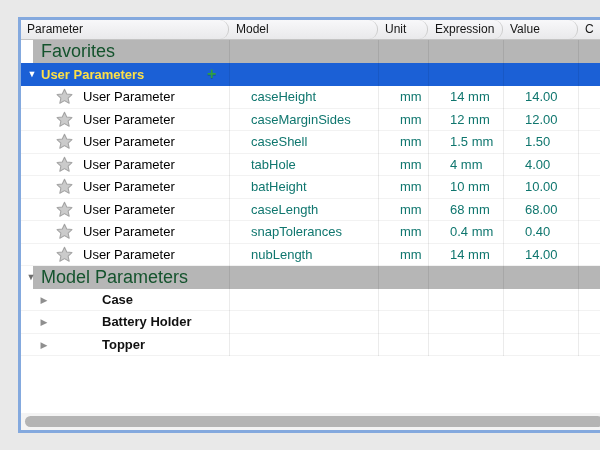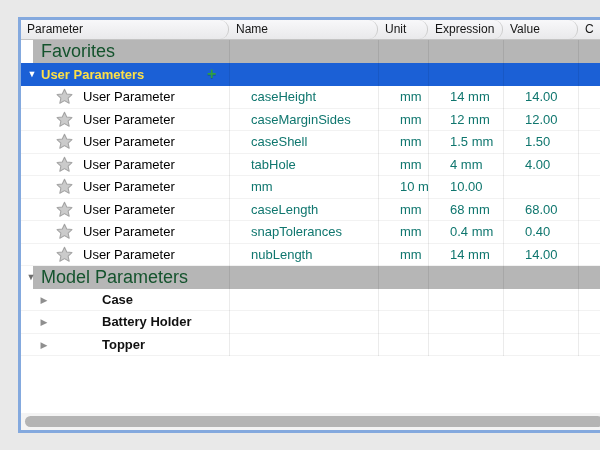--- a/index.html
+++ b/index.html
@@ -128,21 +128,21 @@
   }
 </style>
 </head>
 <body>
 
 <div class="stage">
   <div class="table-wrap">
 
     <div class="header">
       <div class="hcell c0">Parameter</div>
-      <div class="hcell c1">Name</div>
+      <div class="hcell c1">Model</div>
       <div class="hcell c2">Unit</div>
       <div class="hcell c3">Expression</div>
       <div class="hcell c4">Value</div>
       <div class="hcell c5">C</div>
     </div>
 
     <div class="rows">
       <div class="gridlines">
         <i></i>
           <i></i>
@@ -213,20 +213,21 @@
     <div class="cell">4.00</div>
     <div class="cell"></div>
   </div>
         <div class="row param">
     <div class="pcell">
       <svg class="star" viewBox="0 0 16 16">
         <polygon points="8,1.2 10.1,5.7 15,6.2 11.4,9.5 12.4,14.3 8,11.9 3.6,14.3 4.6,9.5 1,6.2 5.9,5.7" fill="#cbcbcb" stroke="#a3a3a3" stroke-width="1" stroke-linejoin="round"></polygon>
       </svg>
       <span class="ptype">User Parameter</span>
     </div>
+    <div class="cell">batHeight</div>
     <div class="cell">mm</div>
     <div class="cell">10 mm</div>
     <div class="cell">10.00</div>
     <div class="cell"></div>
   </div>
         <div class="row param">
     <div class="pcell">
       <svg class="star" viewBox="0 0 16 16">
         <polygon points="8,1.2 10.1,5.7 15,6.2 11.4,9.5 12.4,14.3 8,11.9 3.6,14.3 4.6,9.5 1,6.2 5.9,5.7" fill="#cbcbcb" stroke="#a3a3a3" stroke-width="1" stroke-linejoin="round"></polygon>
       </svg>

